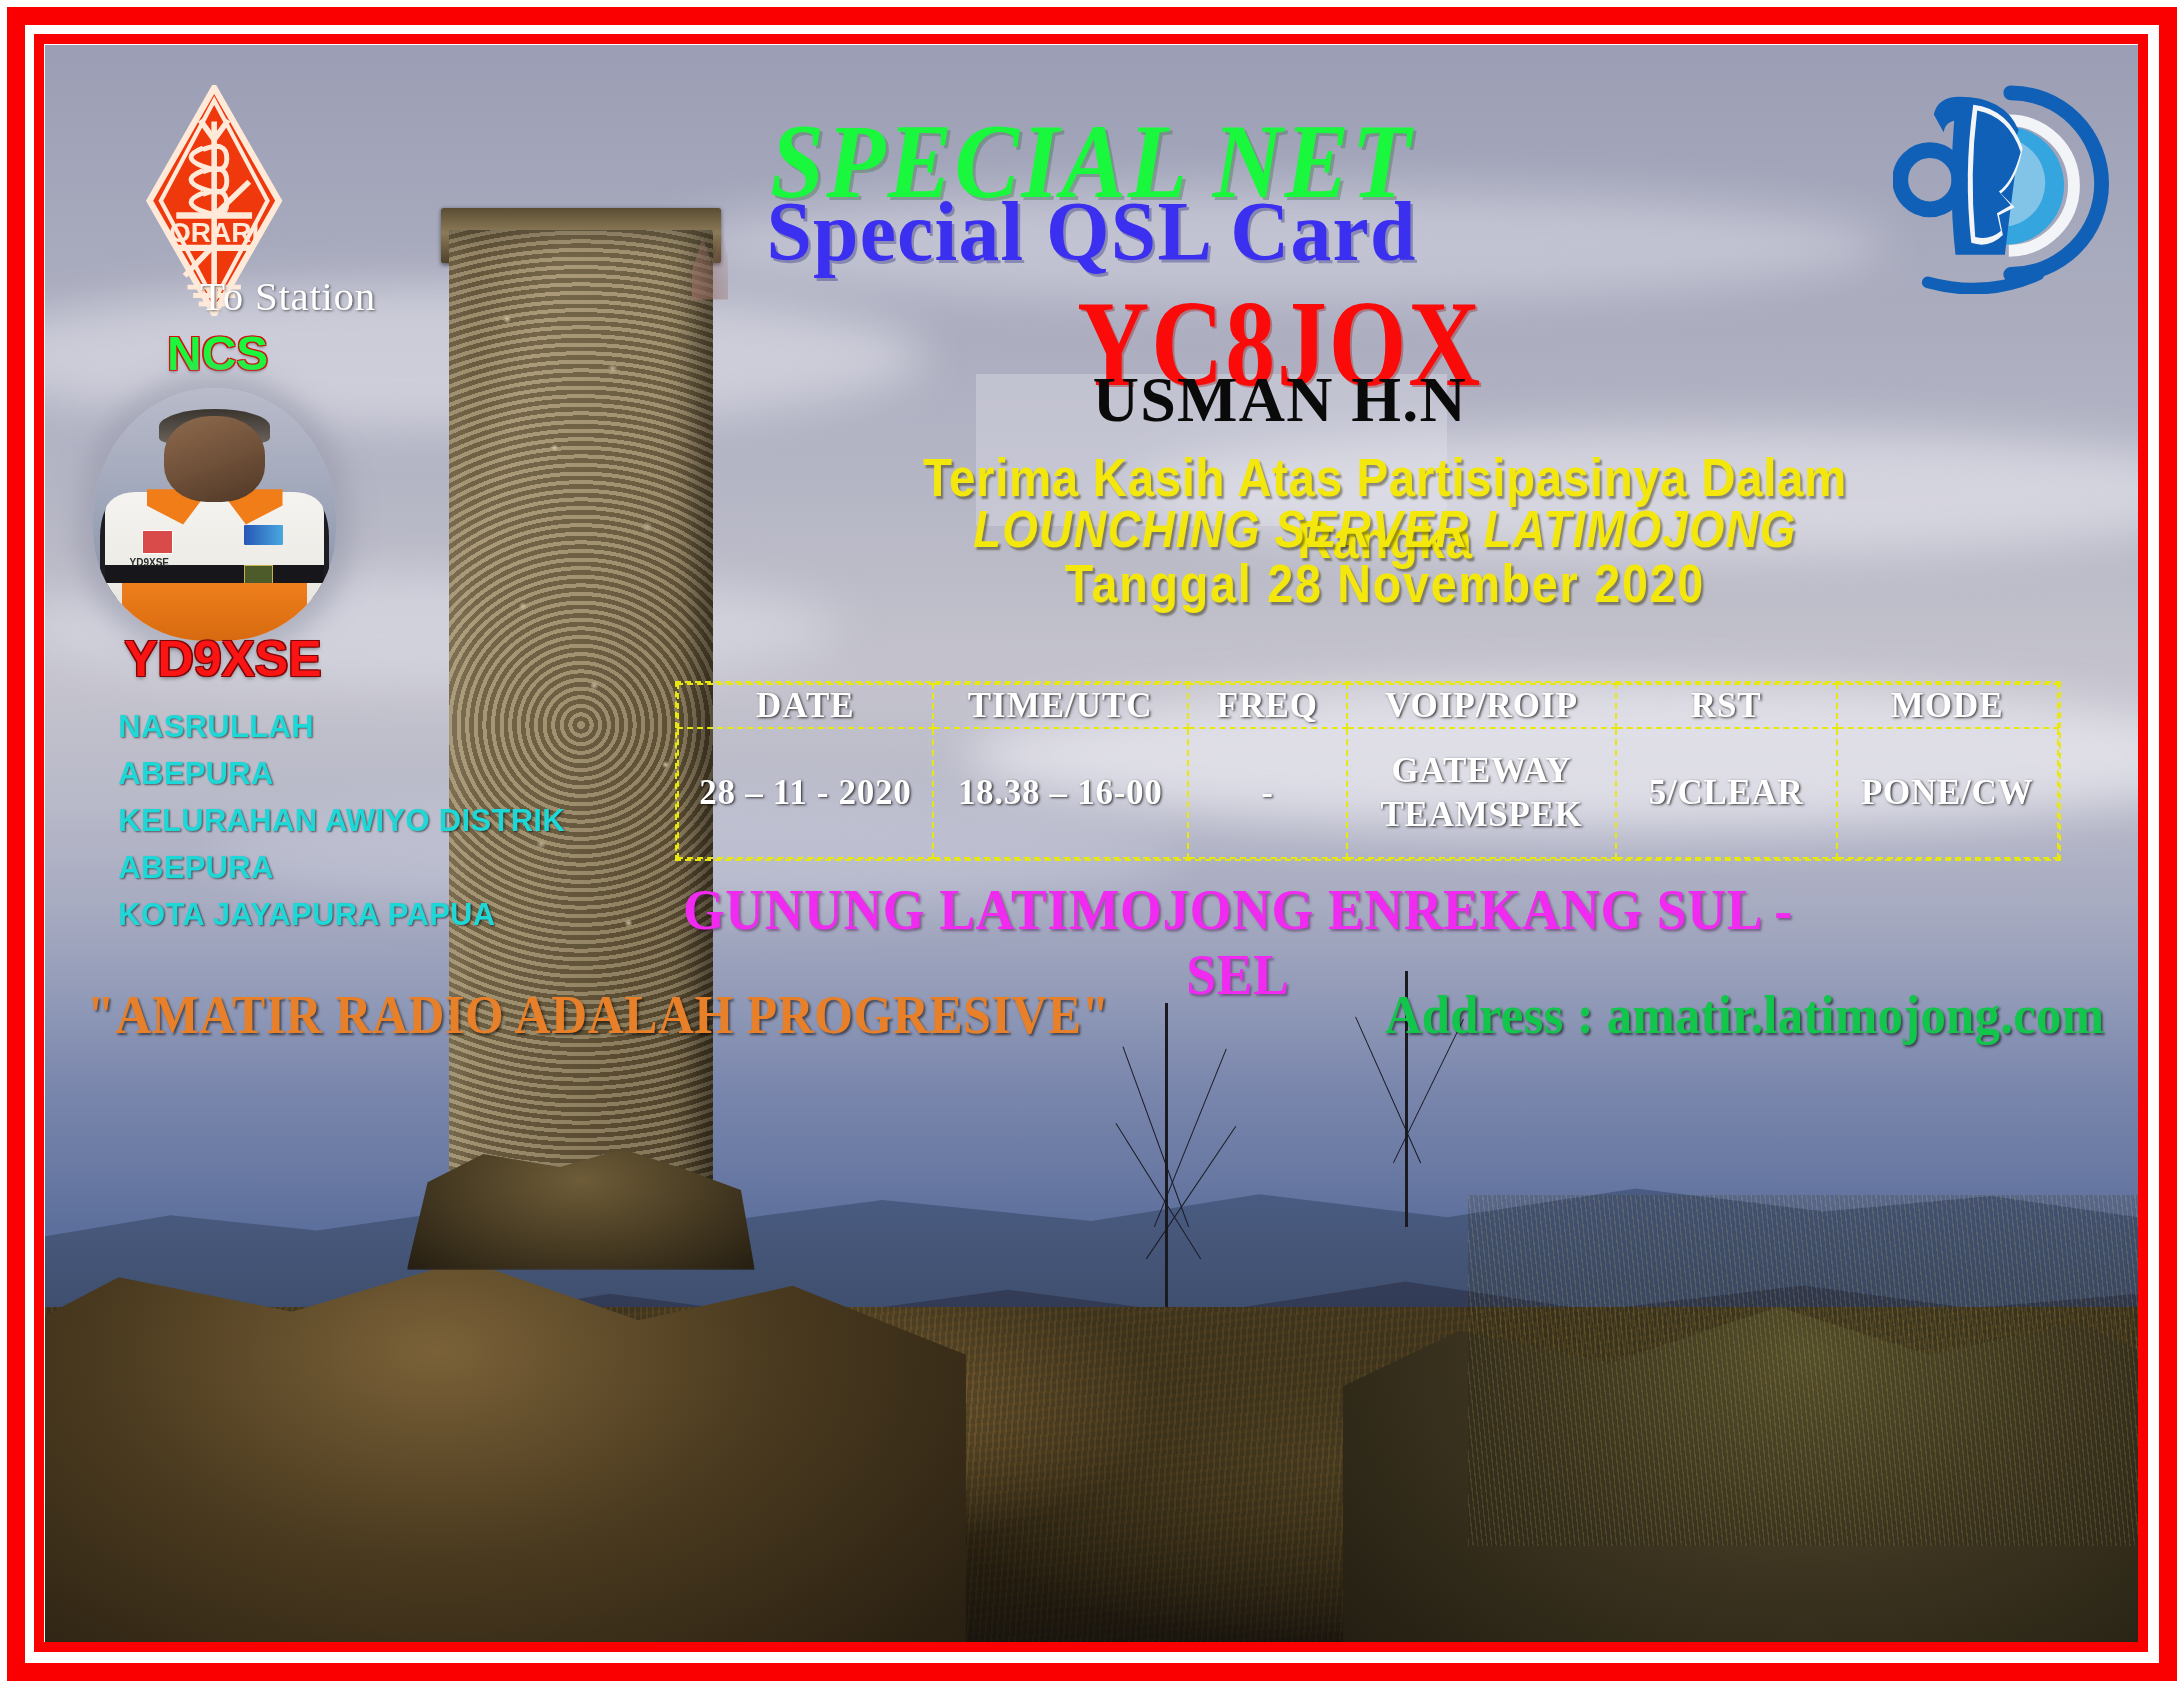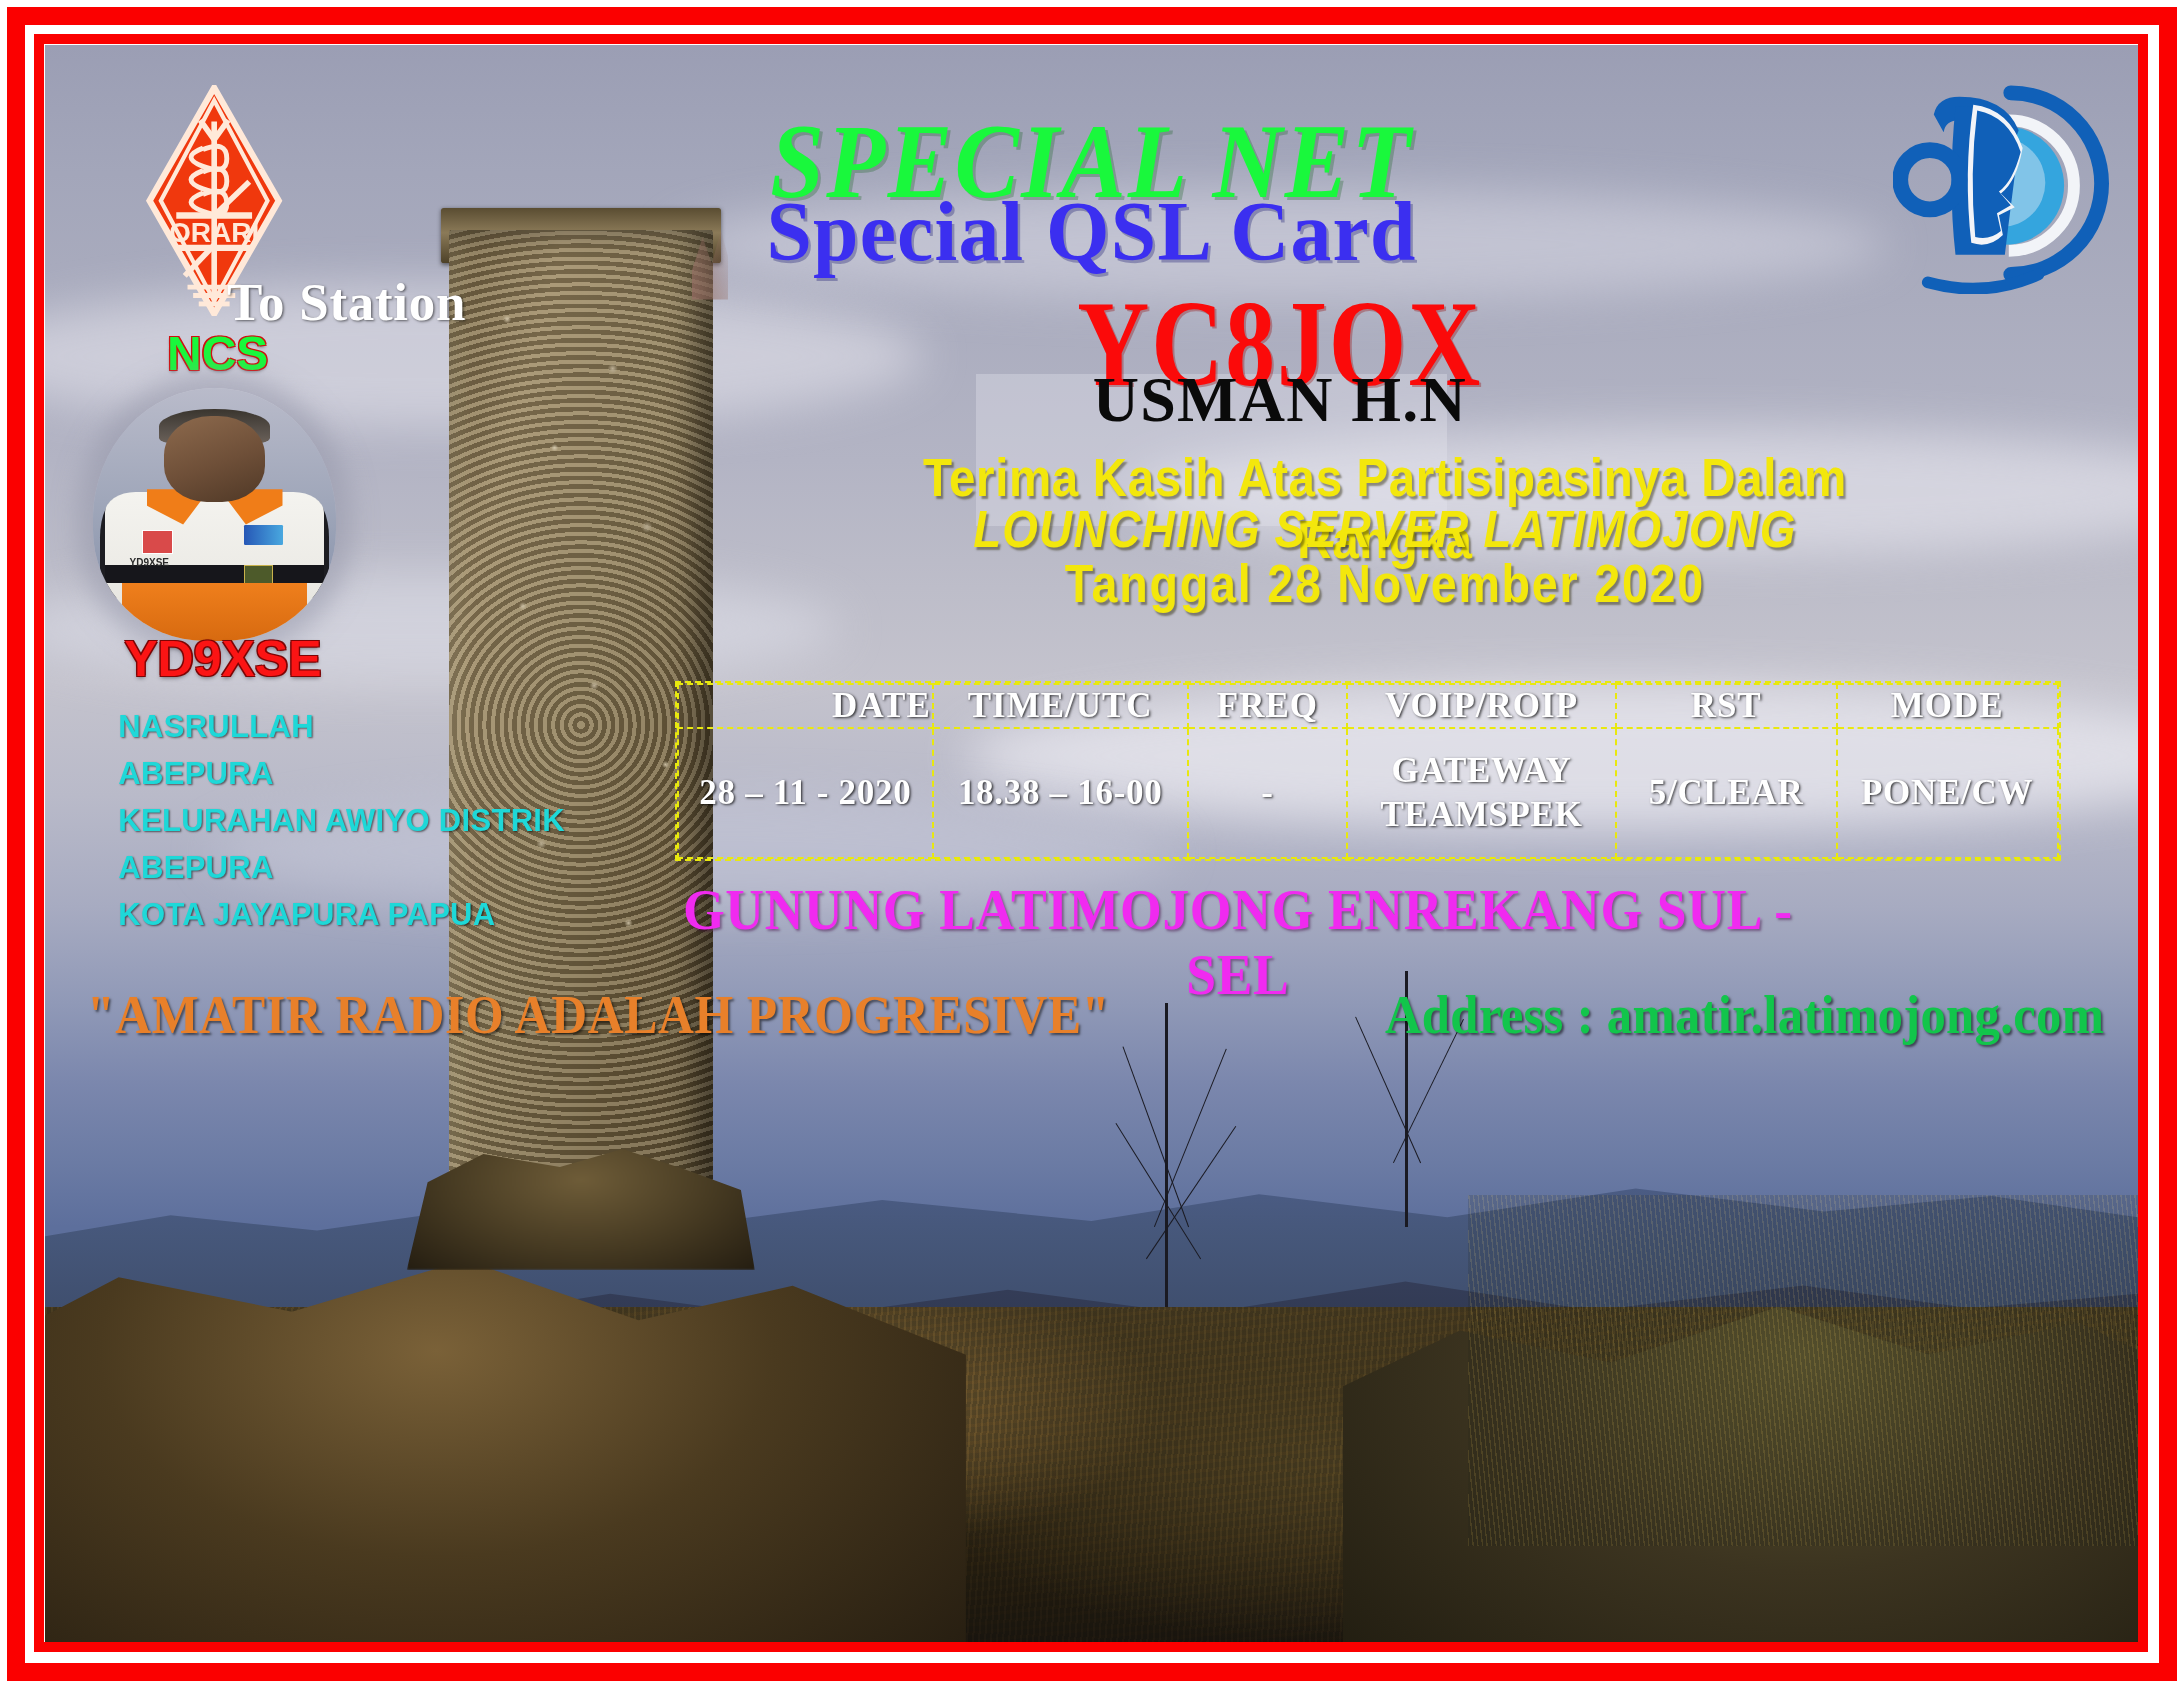--- a/index.html
+++ b/index.html
@@ -158,24 +158,23 @@
   }
   .t-qsl-card{
     position:absolute;left:0;top:9.0%;width:100%;text-align:center;
     font-family:"Liberation Serif",serif;font-weight:bold;
     font-size:85px;line-height:1;letter-spacing:1.3px;color:#3b2ff0;
     text-shadow:2.6px 2.6px 0 rgba(20,20,110,.32);
     transform:scaleX(.96);
   }
   .t-to-station{
     position:absolute;left:7.4%;top:14.2%;
-    font-family:"Liberation Serif",serif;font-weight:bold;
-    font-size:53px;color:#ffffff;letter-spacing:0.7px;
+    font-family:"Liberation Serif",serif;font-weight:normal;
+    font-size:41px;color:#ffffff;letter-spacing:0.7px;
     text-shadow:1.3px 1.3px 2.6px rgba(0,0,0,.55);
-    margin-left:27px;
   }
 
   
   .t-callsign{
     position:absolute;left:42%;top:15.4%;width:34%;text-align:center;
     font-family:"Liberation Serif",serif;font-weight:bold;
     font-size:105px;line-height:1;color:#fb0a0a;letter-spacing:2px;
     transform:scaleY(1.18) scaleX(.95);
     text-shadow:2px 1.3px 0 rgba(150,0,0,.32);
   }
@@ -259,21 +258,21 @@
   }
   .qso table{width:100%;height:100%;border-collapse:collapse;table-layout:fixed;}
   .qso th,.qso td{
     border:2px dashed #e8e80e;color:#ffffff;text-align:center;vertical-align:middle;
     font-family:"Liberation Serif",serif;font-weight:bold;
     text-shadow:1.3px 1.3px 2.6px rgba(0,0,0,.75);
     transform-origin:center;
   }
   .qso th{font-size:35px;letter-spacing:1px;height:38%;}
   .qso td{font-size:35px;letter-spacing:0.7px;}
-  .qso .c-date{width:18.5%;text-align:right;}
+  .qso .c-date{width:18.5%;}
   .qso .c-time{width:18.5%;text-align:center;}
   .qso .c-freq{width:11.5%;}
   .qso .c-voip{width:19.5%;text-align:center;}
   .qso .c-rst{width:16%;}
   .qso .c-mode{width:16%;}
   .cellstack{line-height:1.26;}
 
   
   .t-loc{
     position:absolute;left:26%;top:52.1%;width:62%;text-align:center;

